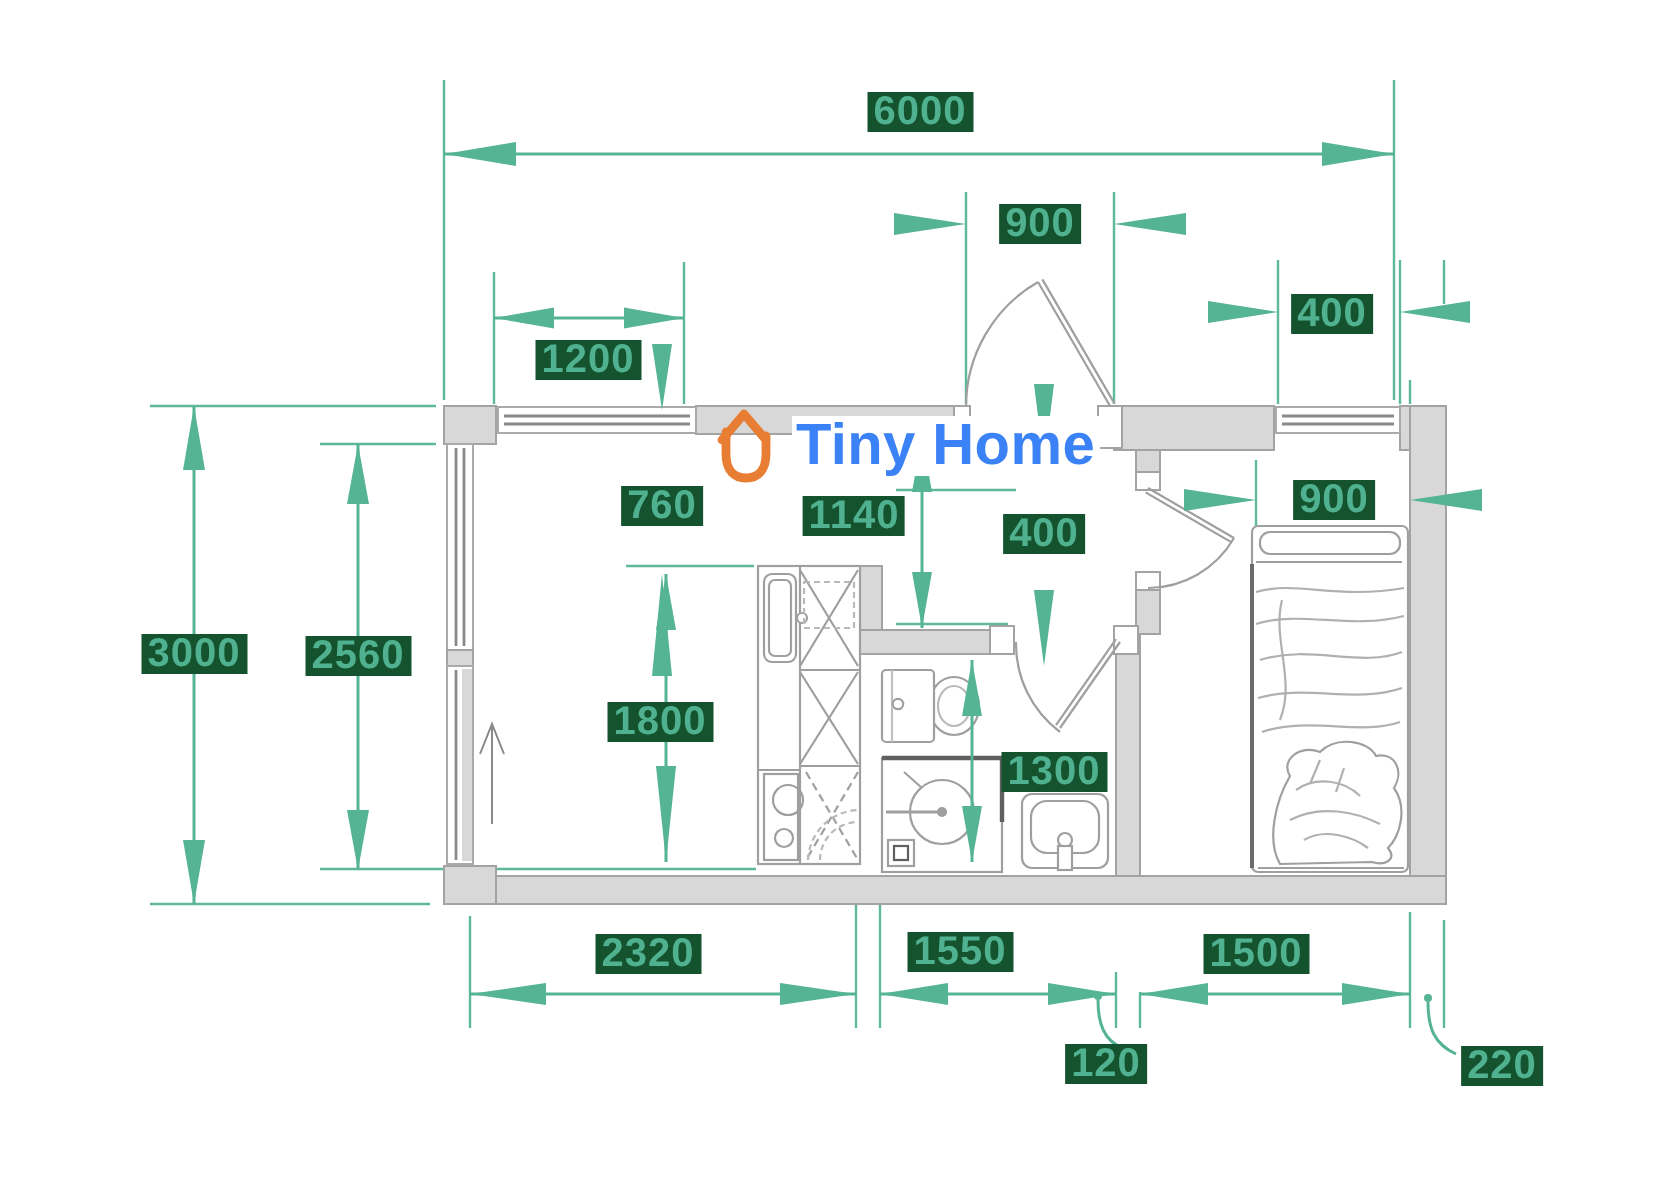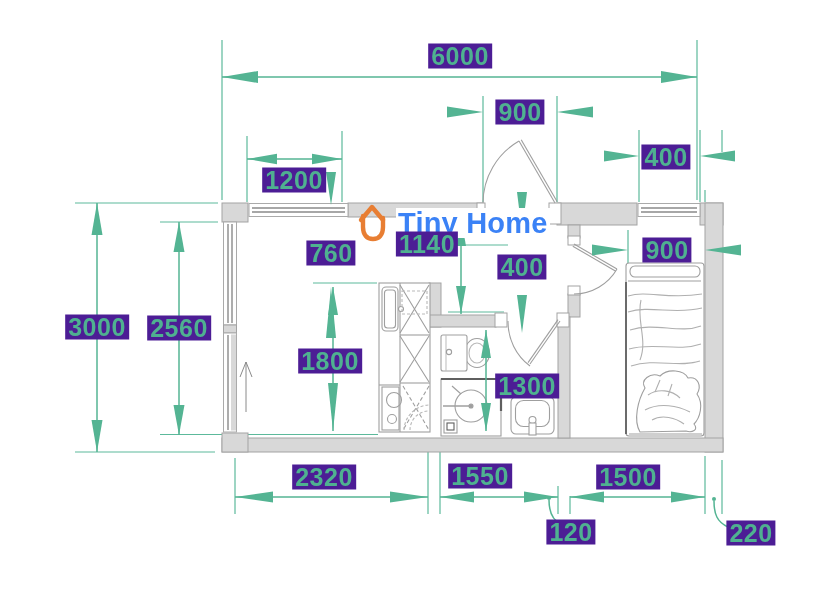--- a/index.html
+++ b/index.html
@@ -1,20 +1,20 @@
 <!DOCTYPE html>
 <html><head>
 <meta charset="utf-8">
 <style>
   html,body{margin:0;padding:0;background:#ffffff;}
   .stage{position:relative;width:836px;height:591px;background:#ffffff;overflow:hidden;
          font-family:"Liberation Sans",sans-serif;}
   .plan-svg{position:absolute;left:0;top:0;}
   .dim-label{position:absolute;transform:translate(-50%,-50%);color:#4fb190;font-weight:bold;
-             font-size:25px;line-height:1;background:#4c1d95;padding:0 3px;letter-spacing:.5px;
+             font-size:20px;line-height:1;background:#14532d;padding:0 3px;letter-spacing:.5px;
              white-space:nowrap;}
   .brand{position:absolute;left:396px;top:208px;font-size:29px;font-weight:bold;color:#3b82f6;
          background:#ffffff;line-height:30px;letter-spacing:.2px;padding:0 2px;white-space:nowrap;}
   .logo-icon{position:absolute;left:352px;top:199px;}
 </style>
 </head>
 <body>
 
 <div class="stage">
 
@@ -269,26 +269,26 @@
     </g>
   </svg>
   <div class="brand">Tiny Home</div>
 
   <div id="labels">
       <span class="dim-label" style="left: 460px; top: 56px;">6000</span>
       <span class="dim-label" style="left: 294px; top: 136px; margin-top: 44px;">1200</span>
       <span class="dim-label" style="left: 520px; top: 112px;">900</span>
       <span class="dim-label" style="left: 666px; top: 157px;">400</span>
       <span class="dim-label" style="left: 331px; top: 253px;">760</span>
-      <span class="dim-label" style="left: 427px; top: 244px;">1140</span>
+      <span class="dim-label" style="left: 427px; top: 258px;">1140</span>
       <span class="dim-label" style="left: 522px; top: 267px;">400</span>
       <span class="dim-label" style="left: 667px; top: 250px;">900</span>
       <span class="dim-label" style="left: 97px; top: 327px;">3000</span>
       <span class="dim-label" style="left: 179px; top: 328px;">2560</span>
       <span class="dim-label" style="left: 330px; top: 361px;">1800</span>
       <span class="dim-label" style="left: 527px; top: 386px;">1300</span>
       <span class="dim-label" style="left: 324px; top: 477px;">2320</span>
       <span class="dim-label" style="left: 480px; top: 476px;">1550</span>
       <span class="dim-label" style="left: 628px; top: 477px;">1500</span>
-      <span class="dim-label" style="left: 571px; top: 532px;">120</span>
+      <span class="dim-label" style="left: 553px; top: 532px;">120</span>
       <span class="dim-label" style="left: 751px; top: 533px;">220</span>
     </div>
 </div>
 
 </body></html>

